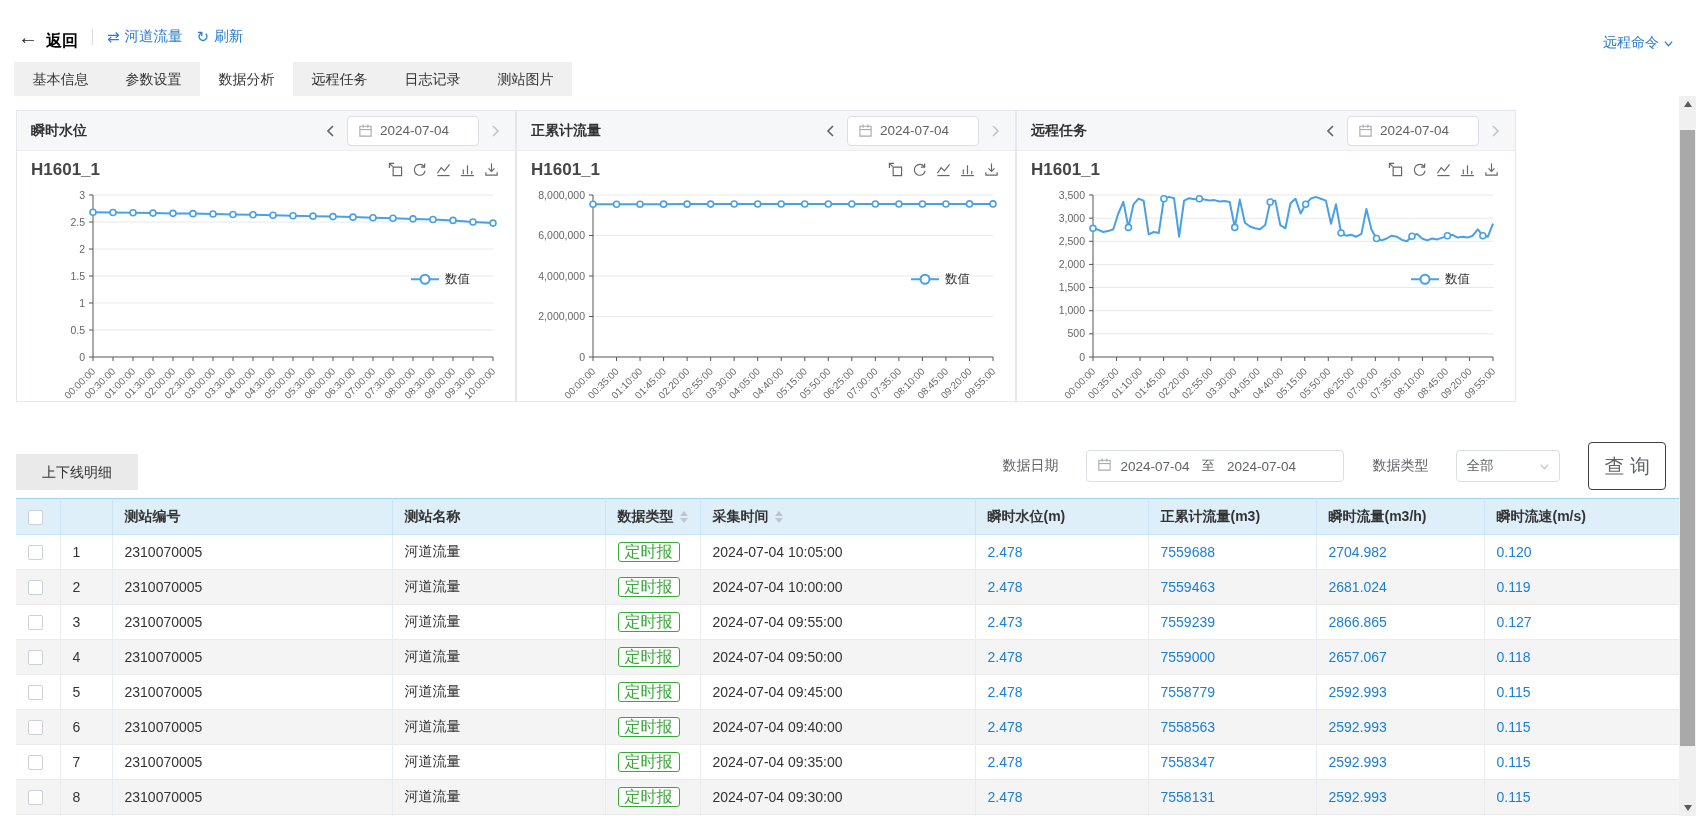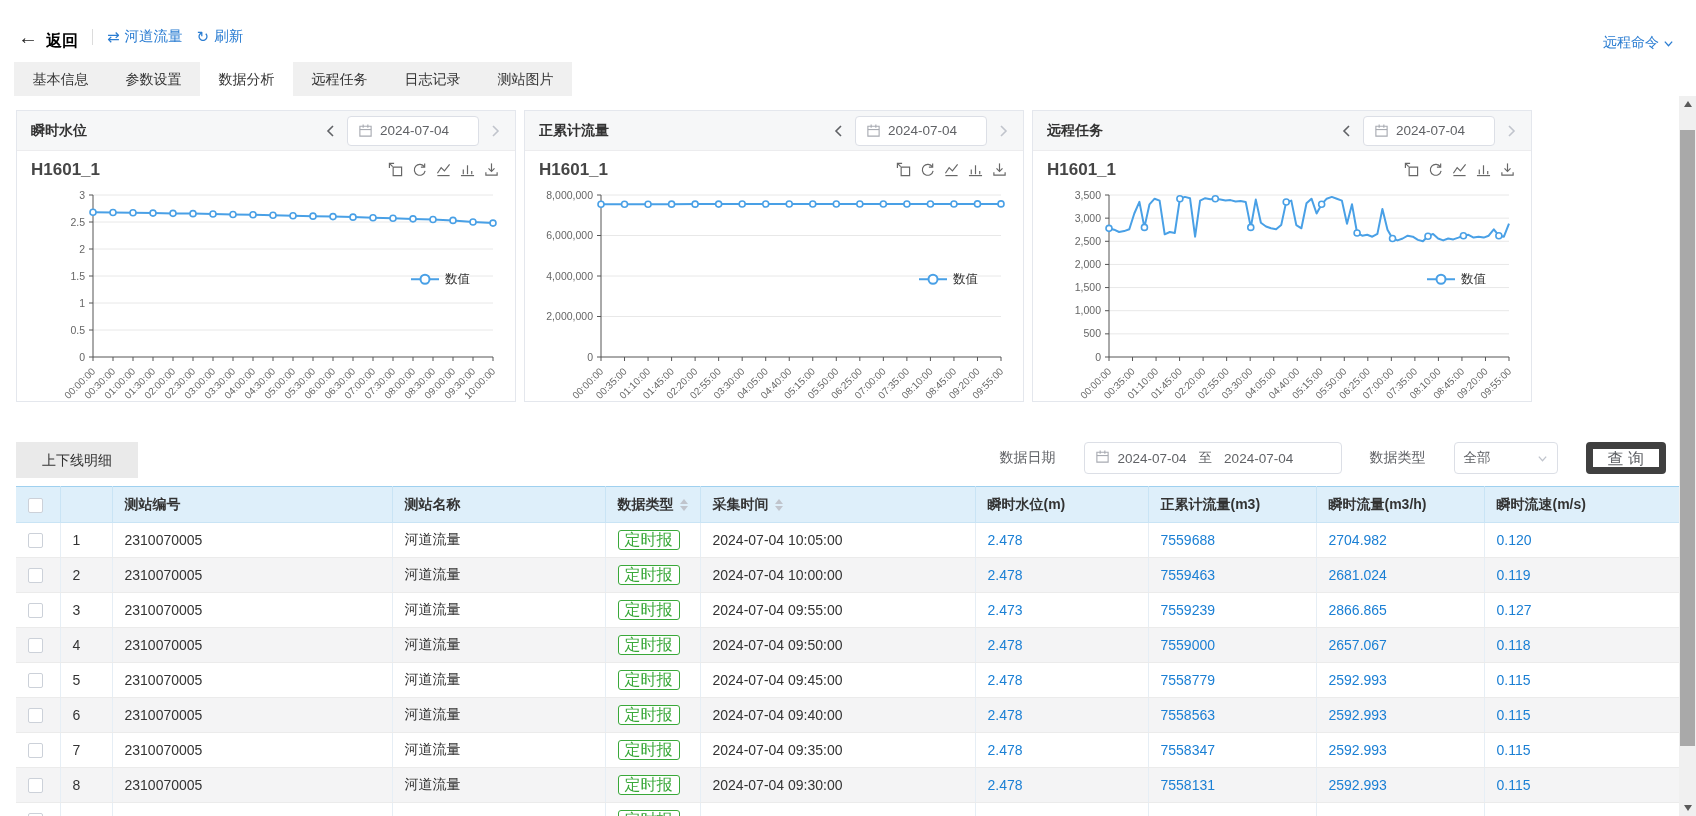--- a/index.html
+++ b/index.html
@@ -13,52 +13,52 @@
   .back-label { font-size:16px; font-weight:bold; color:#000000;margin-top:10px; }
   .tb-divider { width:1px; height:16px; background:#dcdcdc; }
   .tb-link { display:flex; align-items:center; gap:5px; color:#2b7dd2; font-size:14.5px; cursor:pointer; }
   .tb-icon { font-size:15px; line-height:1; }
   .remote-cmd { display:flex; align-items:center; gap:4px; color:#2b7dd2; font-size:14px; cursor:pointer; }
   .main-tabs { display:flex; padding-left:14px; background:#fff; }
   .tab { width:93px; height:34px; line-height:34px; text-align:center; font-size:14px;
     color:#333; background:#f0f0f0; cursor:pointer; }
   .tab.active { background:#fff; }
   .content { padding:14px 16px 0 16px; }
-  .panels { display:flex; gap:8px; }
+  .panels { display:flex; }
   .panel { width:500px; height:292px; border:1px solid #e4e7ed; background:#fff; }
   .panel-header { height:40px; display:flex; align-items:center; justify-content:space-between;
     padding:0 12px 0 14px; background:#f6f7f8; border-bottom:1px solid #ececee; }
   .panel-title { font-size:14px; font-weight:bold; color:#333; }
   .date-nav { display:flex; align-items:center; gap:8px; }
   .chev { width:16px; height:16px; cursor:pointer; }
   .date-box { width:132px; height:30px; background:#fff; border:1px solid #dcdfe6; border-radius:4px;
     display:flex; align-items:center; gap:7px; padding:0 10px; cursor:pointer; }
   .date-box span { font-size:13.5px; color:#606266; }
   .panel-body { position:relative; padding:2px 14px 0 14px; }
   .chart-title-row { height:34px; position:relative; display:flex; align-items:center; }
   .chart-title { font-size:17px; font-weight:bold; color:#464646; }
   .toolbox { position:absolute; right:2px; top:9px; display:flex; gap:9px; }
   .toolbox svg { cursor:pointer; }
   .chart-svg { display:block; }
-  .list-bar { margin-top:40px; display:flex; align-items:flex-start; justify-content:space-between; }
+  .list-bar { margin-top:40px; display:flex; align-items:flex-end; justify-content:space-between; }
   .sub-tabs { display:flex; gap:2px; }
   .sub-tab { height:36px; line-height:36px; padding:0 26px; font-size:14px; background:#eaeaea;
     color:#333; cursor:pointer; }
   .sub-tab.active { background:#5a8de6; color:#fff; }
   .filters { display:flex; align-items:center; gap:28px; padding-right:14px; }
   .filter-label { font-size:14px; color:#606266; }
   .range-box { width:258px; height:32px; border:1px solid #dcdfe6; border-radius:4px; background:#fff;
     display:flex; align-items:center; padding:0 10px; gap:8px; cursor:pointer; }
   .range-box .dt { font-size:13.5px; color:#606266; }
   .range-box .to { font-size:13.5px; color:#606266; margin:0 4px; }
   .select-box { width:104px; height:32px; border:1px solid #dcdfe6; border-radius:4px; background:#fff;
     display:flex; align-items:center; justify-content:space-between; padding:0 9px; cursor:pointer; }
   .select-box .val { font-size:13.5px; color:#606266; }
-  .btn-search { height:32px; padding:0 15px; border:7px solid #404040; border-radius:4px; background:#fff;
-    font-size:16px; color:#606266; cursor:pointer; font-family:inherit; }
+  .btn-search { height:48px; padding:0 15px; border:1px solid #404040; border-radius:4px; background:#fff;
+    font-size:20px; color:#606266; cursor:pointer; font-family:inherit; }
   table.data-table { border-collapse:collapse; table-layout:fixed; width:1664px; margin-top:8px; }
   .data-table th { background:#deeffa; height:36px; font-size:14px; font-weight:bold; color:#333;
     text-align:left; padding:0 12px; border-top:1px solid #9fd0ef; border-right:1px solid #c9e4f5;
     border-bottom:1px solid #c9e4f5; }
   .data-table td { height:35px; font-size:14px; color:#333; padding:0 12px;
     border-right:1px solid #e6eef5; border-bottom:1px solid #ebebeb; background:#fff; }
   .data-table tr.alt td { background:#f4f4f5; }
   .data-table th:last-child, .data-table td:last-child { border-right:none; }
   .val-blue { color:#1a7fd4; cursor:pointer; }
   .chk { display:inline-block; width:15px; height:15px; border:1px solid #ccd1d9; border-radius:2px;

